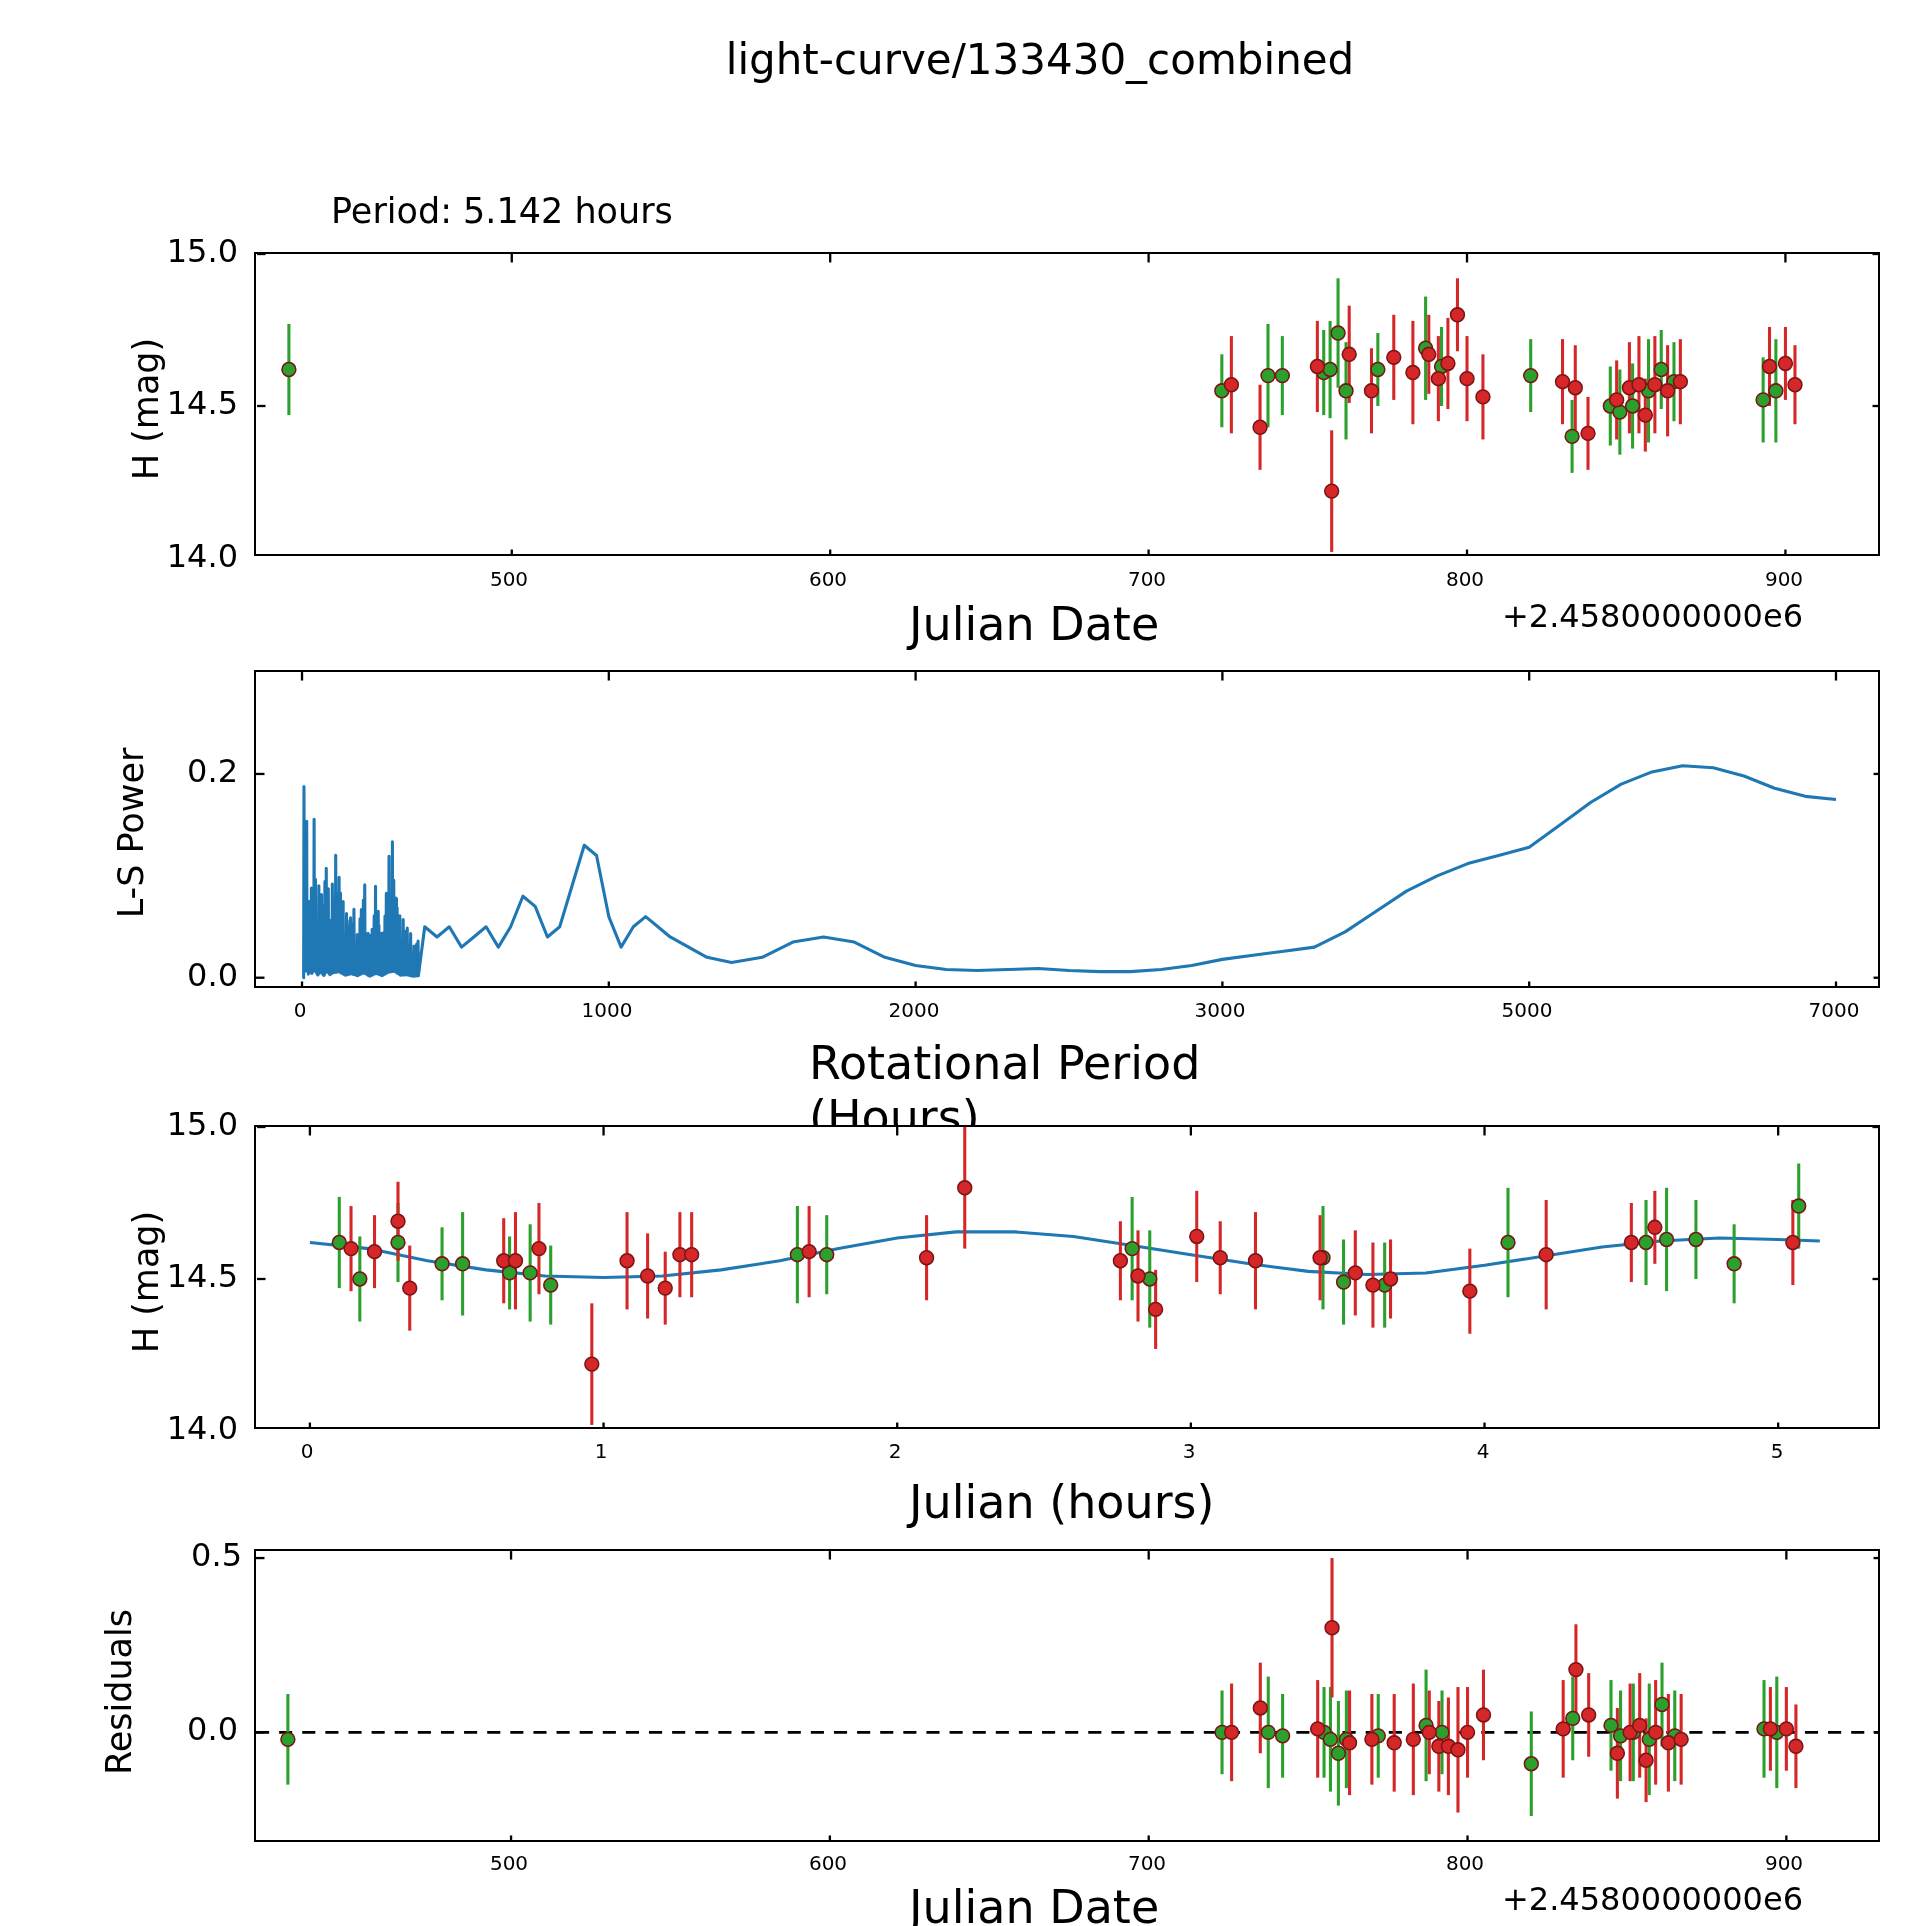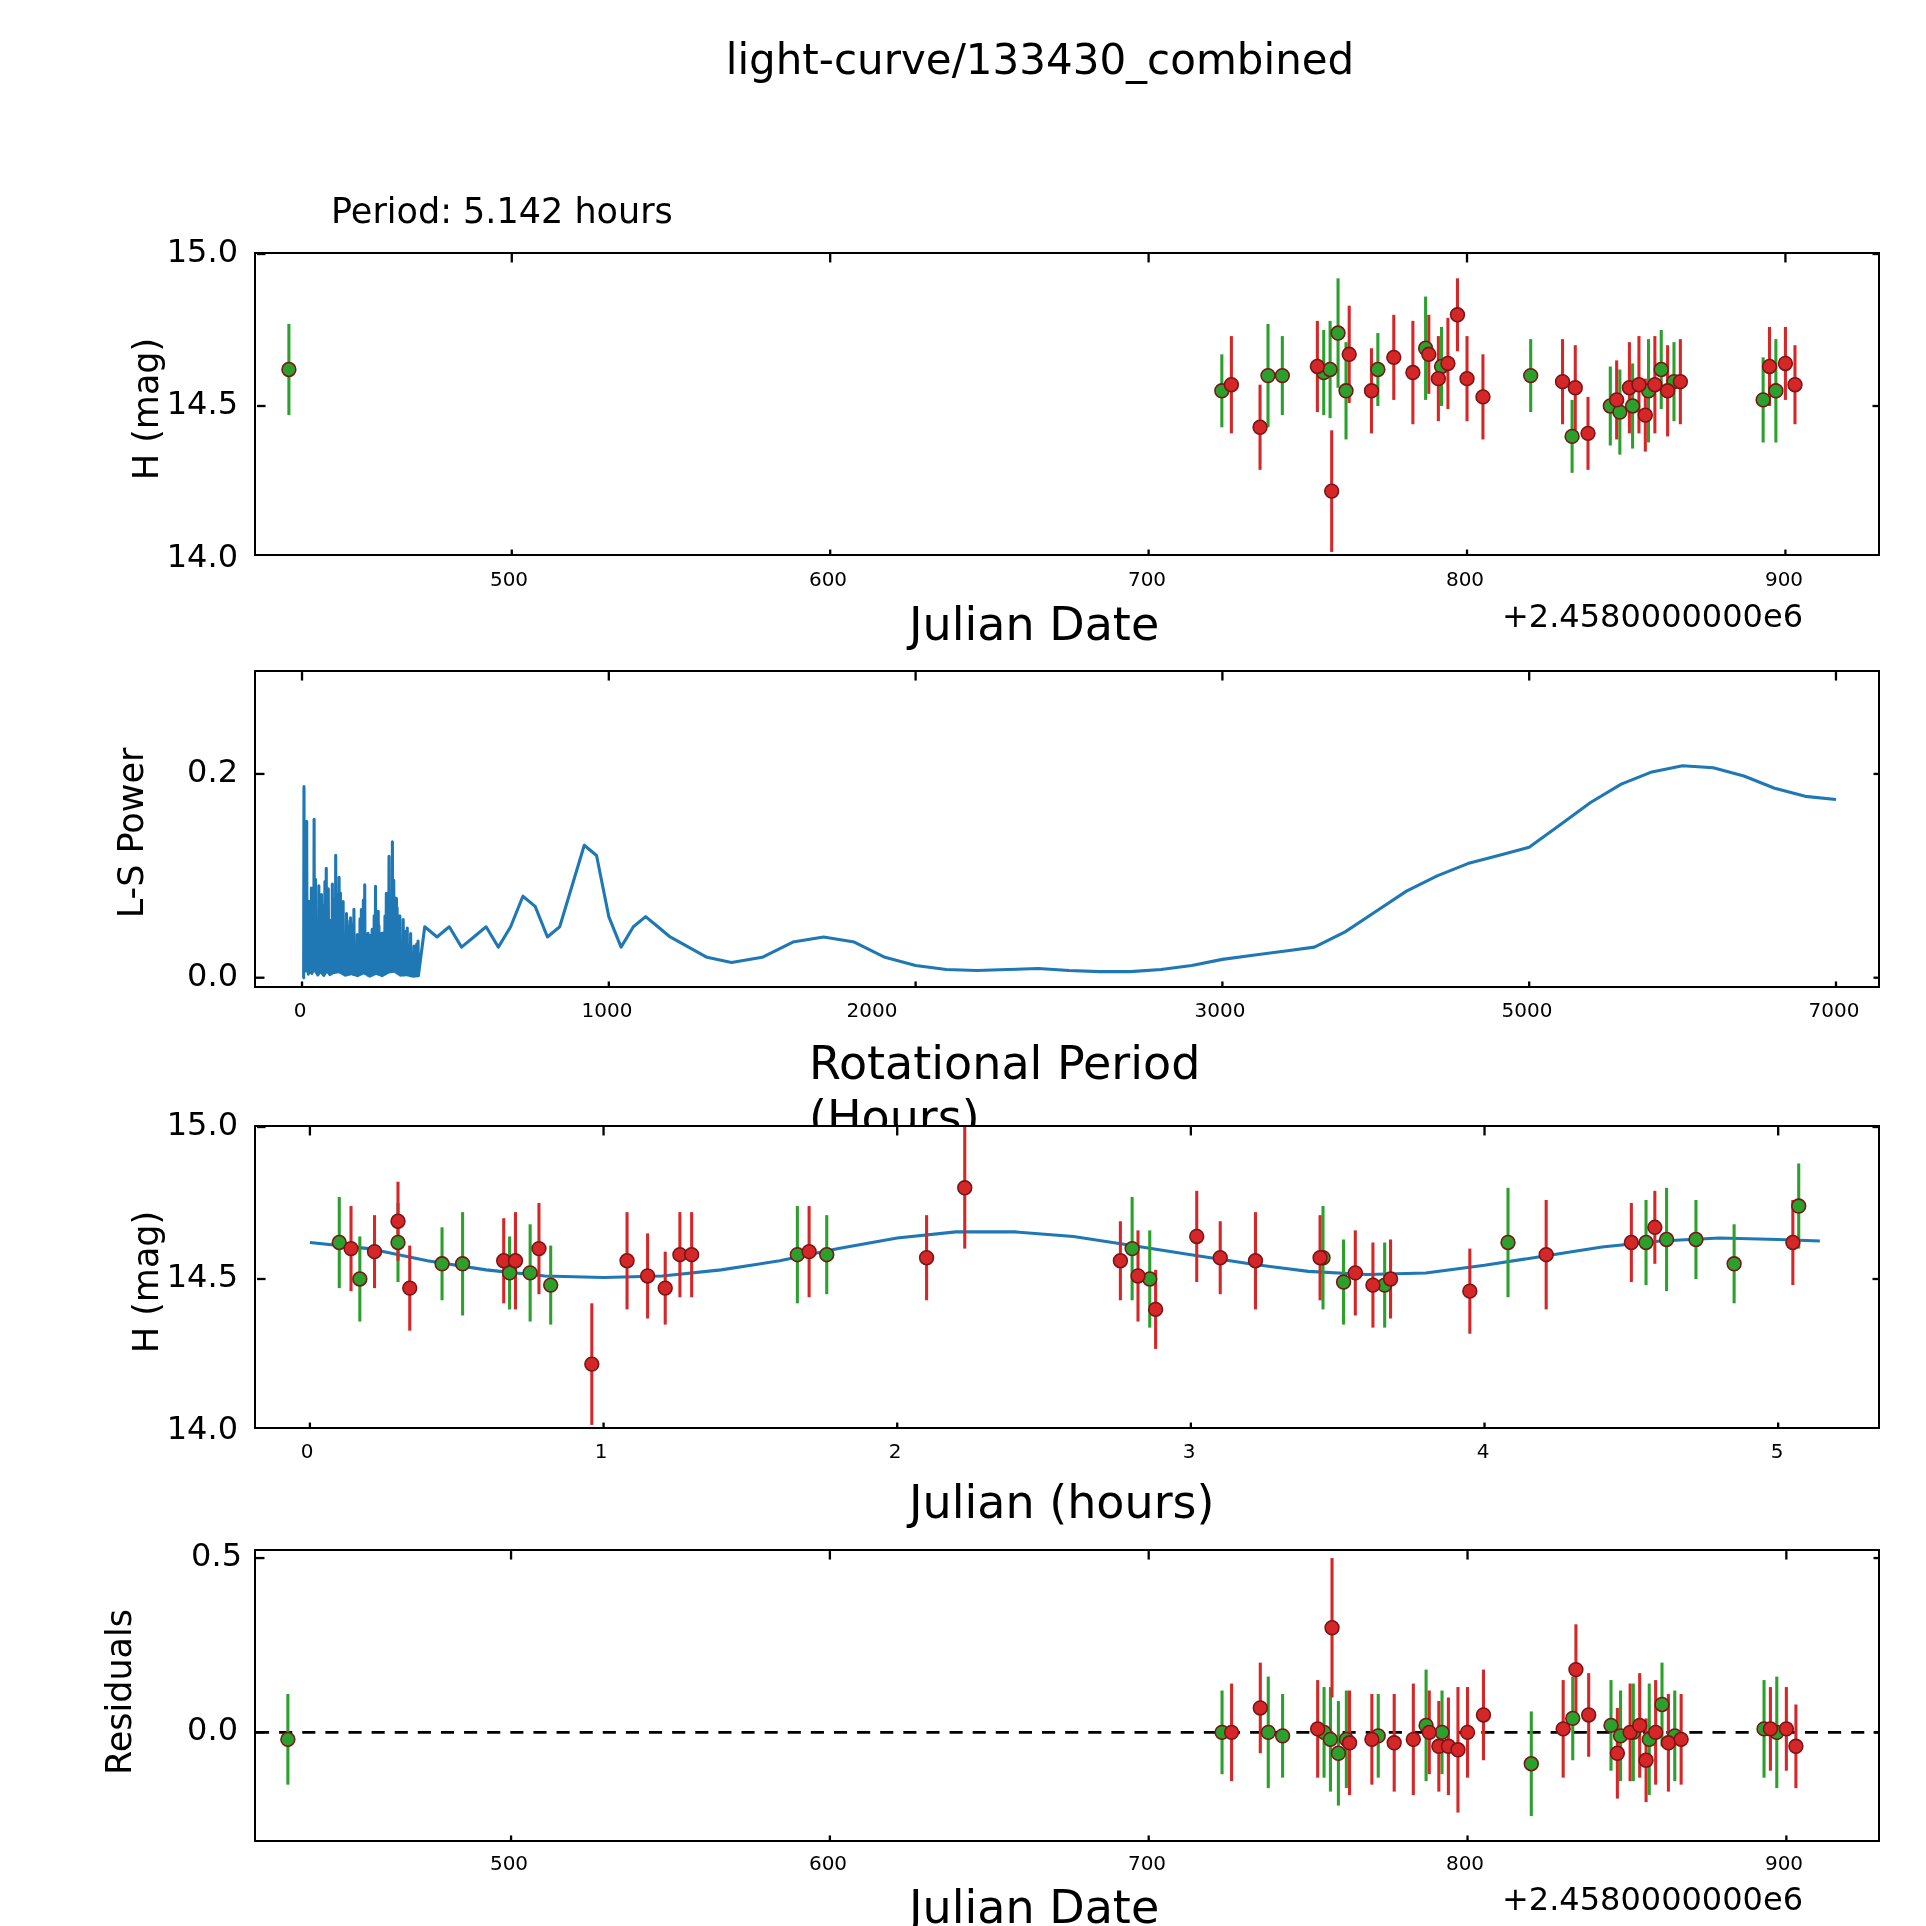--- a/index.html
+++ b/index.html
@@ -490,21 +490,21 @@
       <div class="tick-label-x" style="left: 432px; top: 567px; width: 154px;">500</div>
       <div class="tick-label-x" style="left: 751px; top: 567px; width: 154px;">600</div>
       <div class="tick-label-x" style="left: 1070px; top: 567px; width: 154px;">700</div>
       <div class="tick-label-x" style="left: 1388px; top: 567px; width: 154px;">800</div>
       <div class="tick-label-x" style="left: 1707px; top: 567px; width: 154px;">900</div>
       <div class="tick-label-y" style="left: 92px; top: 537px; width: 146px;">14.0</div>
       <div class="tick-label-y" style="left: 92px; top: 384px; width: 146px;">14.5</div>
       <div class="tick-label-y" style="left: 92px; top: 232px; width: 146px;">15.0</div>
       <div class="tick-label-x" style="left: 223px; top: 998px; width: 154px;">0</div>
       <div class="tick-label-x" style="left: 530px; top: 998px; width: 154px;">1000</div>
-      <div class="tick-label-x" style="left: 795px; top: 998px; width: 154px;">2000</div>
+      <div class="tick-label-x" style="left: 837px; top: 998px; width: 154px;">2000</div>
       <div class="tick-label-x" style="left: 1143px; top: 998px; width: 154px;">3000</div>
       <div class="tick-label-x" style="left: 1450px; top: 998px; width: 154px;">5000</div>
       <div class="tick-label-x" style="left: 1757px; top: 998px; width: 154px;">7000</div>
       <div class="tick-label-y" style="left: 92px; top: 956px; width: 146px;">0.0</div>
       <div class="tick-label-y" style="left: 92px; top: 752px; width: 146px;">0.2</div>
       <div class="tick-label-x" style="left: 230px; top: 1439px; width: 154px;">0</div>
       <div class="tick-label-x" style="left: 524px; top: 1439px; width: 154px;">1</div>
       <div class="tick-label-x" style="left: 818px; top: 1439px; width: 154px;">2</div>
       <div class="tick-label-x" style="left: 1112px; top: 1439px; width: 154px;">3</div>
       <div class="tick-label-x" style="left: 1406px; top: 1439px; width: 154px;">4</div>

